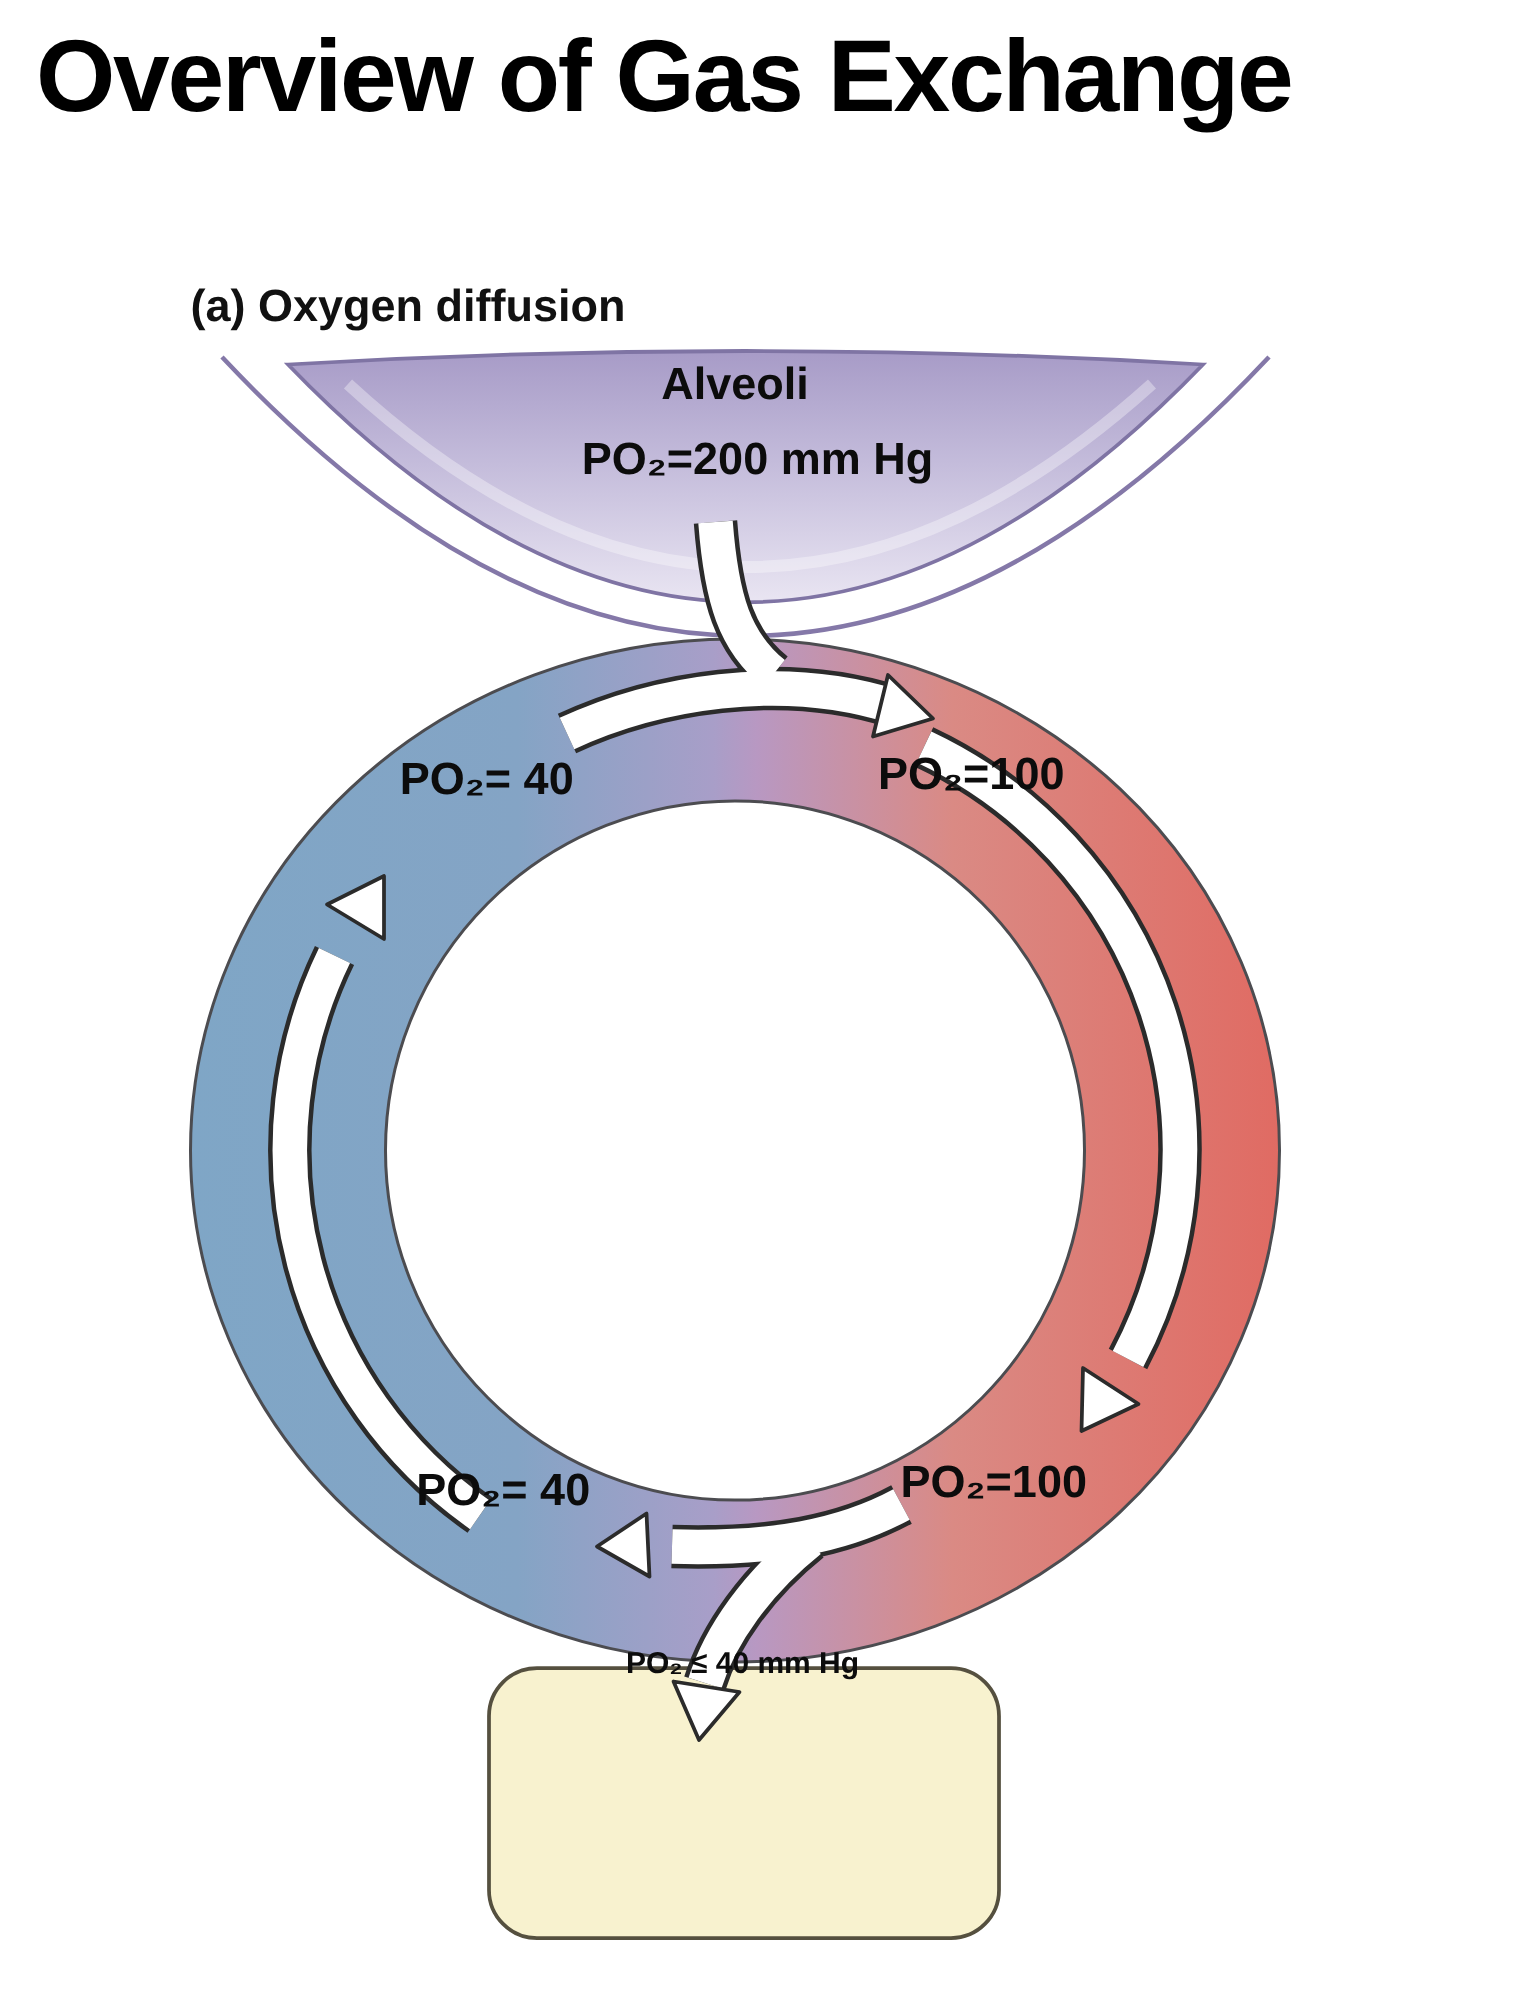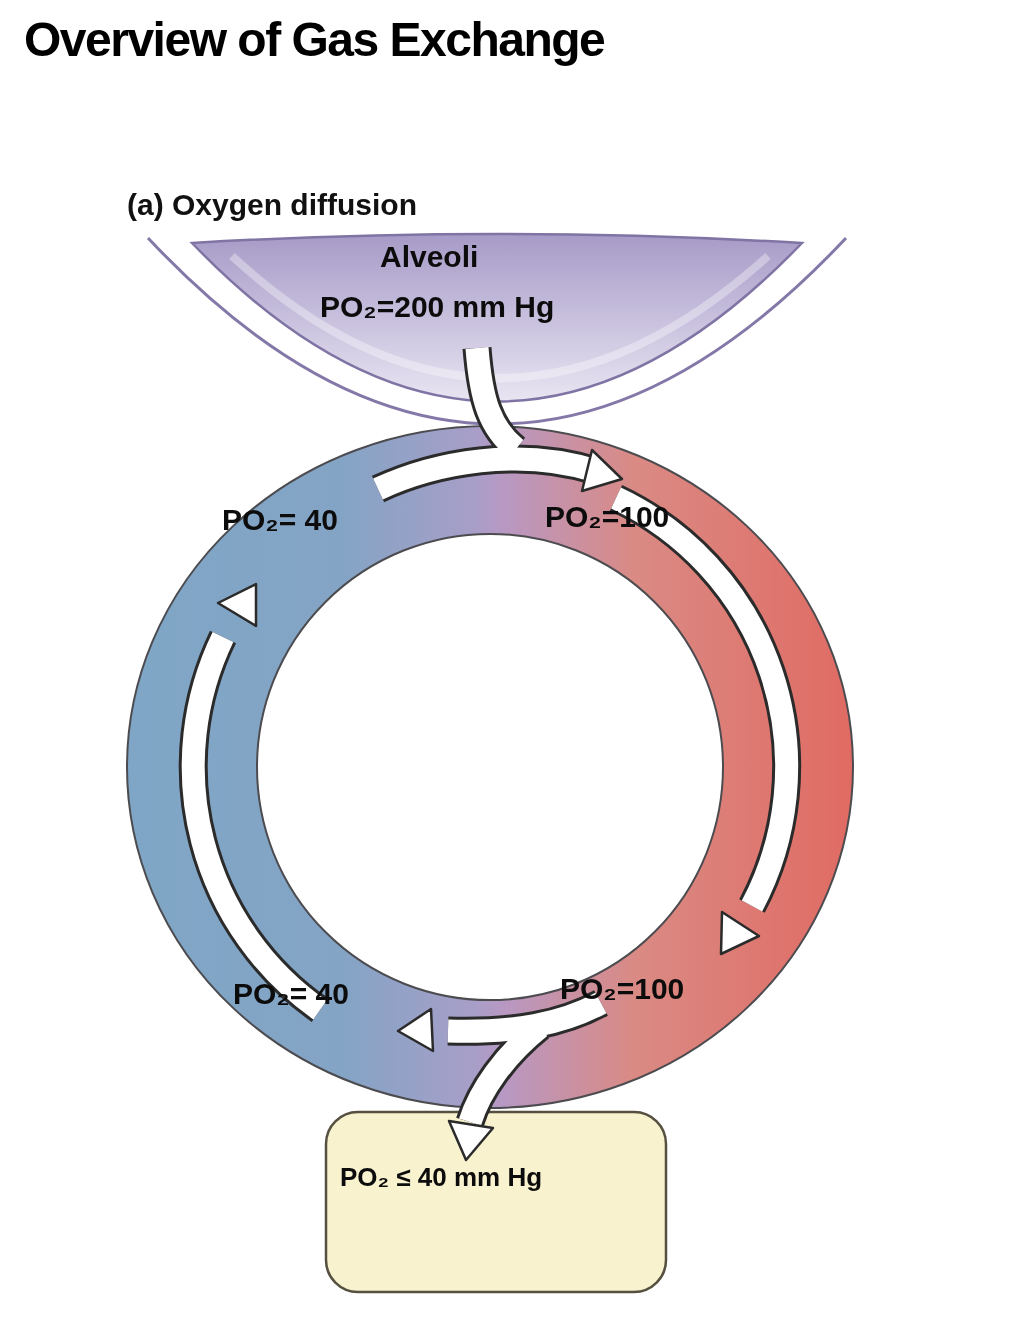--- a/index.html
+++ b/index.html
@@ -3,36 +3,36 @@
 <meta charset="utf-8">
 <style>
   html,body{margin:0;padding:0;}
   body{
     width:1019px;height:1329px;background:#ffffff;overflow:hidden;position:relative;
     font-family:"Liberation Sans", sans-serif;
   }
   #canvas{position:absolute;inset:0;width:1019px;height:1329px;}
   svg{position:absolute;left:0;top:0;}
   .lbl{
-    position:absolute;font-weight:bold;color:#0c0c0c;
+    position:absolute;font-weight:bold;color:#0c0c0c;text-align:center;
     font-family:"Liberation Sans", sans-serif;
   }
   .title{
-    position:absolute;left:24px;top:12px;font-size:48px;font-weight:700;color:#000;
+    position:absolute;left:24px;top:12px;font-size:68px;font-weight:700;color:#000;
     letter-spacing:-1.5px;white-space:nowrap;font-family:"Liberation Sans", sans-serif;
   }
   .panel-label{position:absolute;left:127px;top:188px;font-size:30px;font-weight:bold;color:#111;}
   .alveoli-label{left:380px;top:240px;width:220px;font-size:30px;}
   .alveoli-po2{left:320px;top:290px;width:370px;font-size:30px;}
   .ring-tl{left:222px;top:503px;width:205px;font-size:30px;}
   .ring-tr{left:545px;top:500px;width:205px;font-size:30px;}
   .ring-center{left:375px;top:718px;width:245px;font-size:31px;line-height:1.18;}
   .ring-bl{left:233px;top:977px;width:205px;font-size:30px;}
   .ring-br{left:560px;top:972px;width:205px;font-size:30px;}
-  .tissue-po2{left:340px;top:1162px;width:310px;font-size:26px;}
+  .tissue-po2{left:340px;top:1098px;width:310px;font-size:20px;}
   .tissue-label{left:340px;top:1238px;width:310px;font-size:30px;}
 </style>
 </head>
 <body>
 
 <div id="canvas">
 
   <svg width="1019" height="1329" viewBox="0 0 1019 1329">
     <defs>
       <linearGradient id="ringGrad" x1="0" y1="0" x2="1" y2="0">

